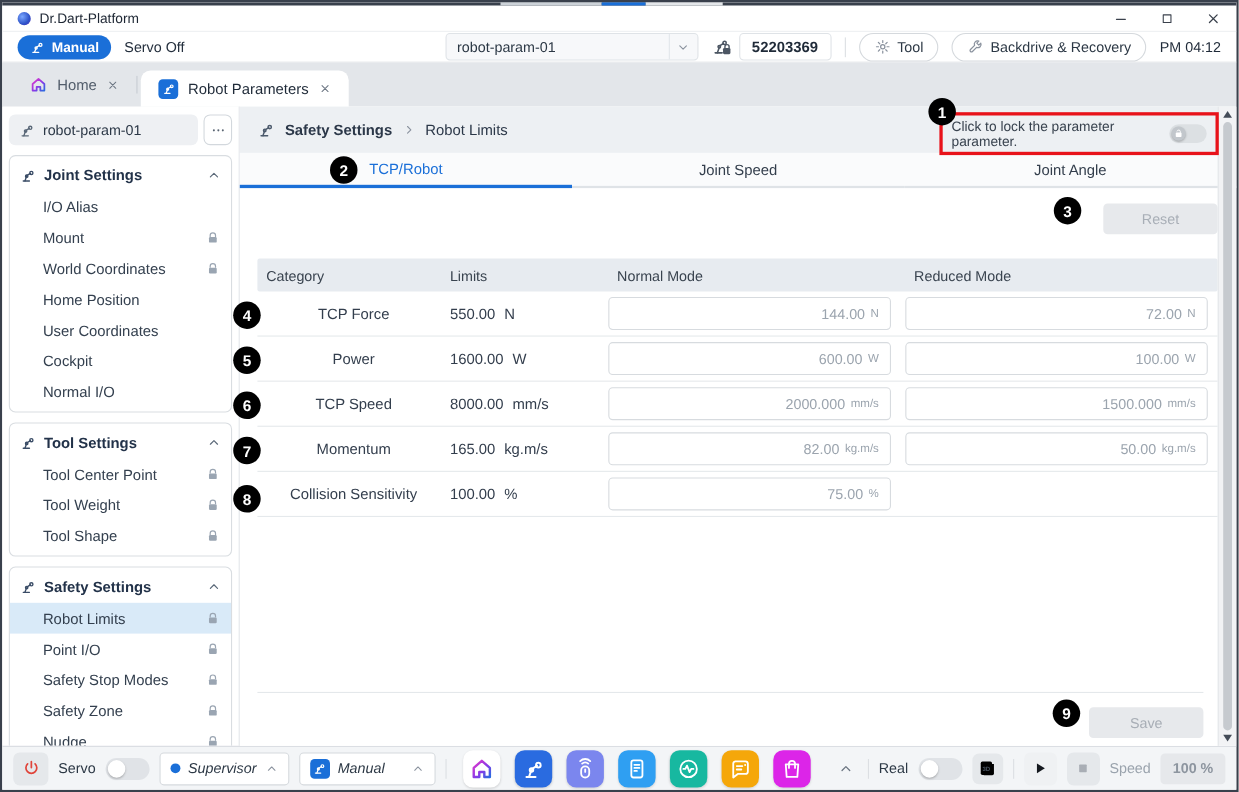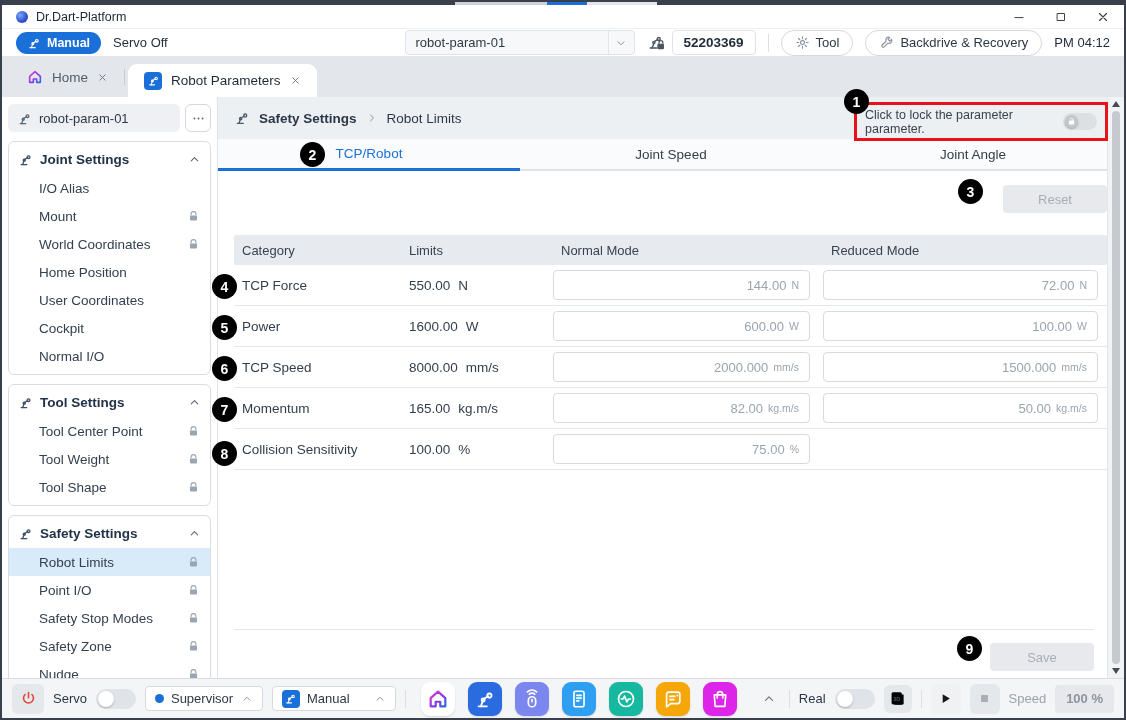--- a/index.html
+++ b/index.html
@@ -76,21 +76,21 @@
   .crumb-b{font-size:13.5px;color:#2b3748;cursor:pointer;}
   .limit-tabs{height:32px;display:flex;background:#fafbfc;}
   .ltab{flex:1;display:flex;align-items:center;justify-content:center;font-size:13.5px;color:#333e4c;border-bottom:2px solid #dfe3e7;cursor:pointer;}
   .ltab.active{color:var(--accent);border-bottom:3px solid var(--accent);}
   .reset-row{margin:14px 17px 0 16px;display:flex;justify-content:flex-end;}
   .ghost-btn{width:104px;height:28px;background:#e7e9ec;border:none;border-radius:4px;color:#a8aeb6;font-size:13px;font-family:inherit;cursor:pointer;}
   .ptable{margin:22px 17px 0 16px;}
   .t-head,.t-row{display:grid;grid-template-columns:167px 152px 270px 1fr;align-items:center;}
   .t-head{background:#e7ebf0;height:30px;border-radius:2px;}
   .t-head div{padding-left:8px;font-size:13px;color:#39434f;}
-  .t-row{height:41px;border-bottom:1px solid #e5e9ec;}
+  .t-row{height:41px;border-bottom:1px solid #e5e9ec;text-align:center;}
   .cell-cat{padding-left:8px;font-size:13.5px;color:#333e4d;}
   .cell-lim{padding-left:8px;font-size:13.5px;color:#333e4d;display:flex;gap:8px;}
   .inputbox{height:30px;border:1px solid #d7dbdf;border-radius:4px;background:#fff;display:flex;align-items:center;justify-content:flex-end;padding:0 10px;gap:5px;color:#9ba4ae;cursor:text;}
   .c-norm .inputbox{margin-right:13px;}
   .c-red .inputbox{margin-right:9px;}
   .inputbox .val{font-size:13px;}
   .inputbox .unit{font-size:10.5px;}
   .save-row{position:absolute;left:16px;right:30px;bottom:7px;border-top:1px solid #e4e8eb;padding-top:13px;display:flex;justify-content:flex-end;}
   
   .vscroll{position:absolute;top:0;right:0;bottom:0;width:17px;background:#f2f3f5;border-left:1px solid #e4e7ea;display:flex;flex-direction:column;align-items:center;padding:4px 0;z-index:5;}
@@ -108,21 +108,21 @@
   .toggle.sm .knob{width:13px;height:13px;background:#c2c7cc;color:#fff;}
   .toggle.sm .knob svg{width:9px;height:9px;}
   
   .badge{position:absolute;width:25px;height:25px;border-radius:50%;background:#000;color:#fff;font-weight:bold;font-size:14px;display:flex;align-items:center;justify-content:center;z-index:50;}
   
   .statusbar{height:40px;background:#f3f5f7;border-top:1px solid #d9dce0;display:flex;align-items:center;padding:0 10px;gap:9px;}
   .sq-btn{width:32px;height:30px;border-radius:6px;background:#e5e8eb;border:none;display:flex;align-items:center;justify-content:center;cursor:pointer;}
   .sq-btn svg{width:17px;height:17px;}
   .power{color:var(--power-red);}
   .sb-label{font-size:13px;color:#2c3845;}
-  .sel{height:25px;background:#fff;border:1px solid #d6dade;border-radius:4px;display:flex;align-items:center;padding:0 9px;gap:7px;font-size:13px;color:#2c3845;cursor:pointer;}
+  .sel{height:30px;background:#fff;border:1px solid #d6dade;border-radius:4px;display:flex;align-items:center;padding:0 9px;gap:7px;font-size:13px;color:#2c3845;cursor:pointer;font-style:italic;}
   .sel .chev{margin-left:auto;width:12px;height:12px;color:#8a929e;display:inline-flex;}
   .sel .chev svg{width:12px;height:12px;}
   .dot{width:9px;height:9px;border-radius:50%;background:var(--accent);flex:none;}
   .dock{display:flex;gap:13px;align-items:center;margin-left:6px;}
   .dock-btn{width:34px;height:34px;border-radius:9px;display:flex;align-items:center;justify-content:center;color:#fff;border:none;cursor:pointer;box-shadow:0 1px 2px rgba(0,0,0,.12);}
   .dock-btn svg{width:22px;height:22px;}
   .chev-btn{margin-left:auto;width:22px;height:22px;color:#6a7480;background:none;border:none;display:flex;align-items:center;justify-content:center;cursor:pointer;}
   .chev-btn svg{width:14px;height:14px;}
   .threed-btn{width:28px;height:28px;border-radius:6px;background:#e5e8eb;border:none;color:#4a5562;display:flex;align-items:center;justify-content:center;cursor:pointer;}
   .threed-btn svg{width:19px;height:19px;}

